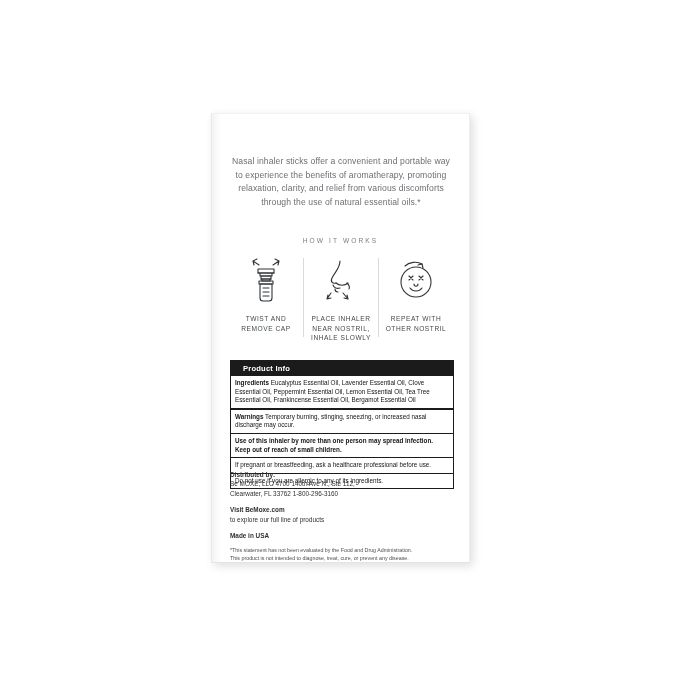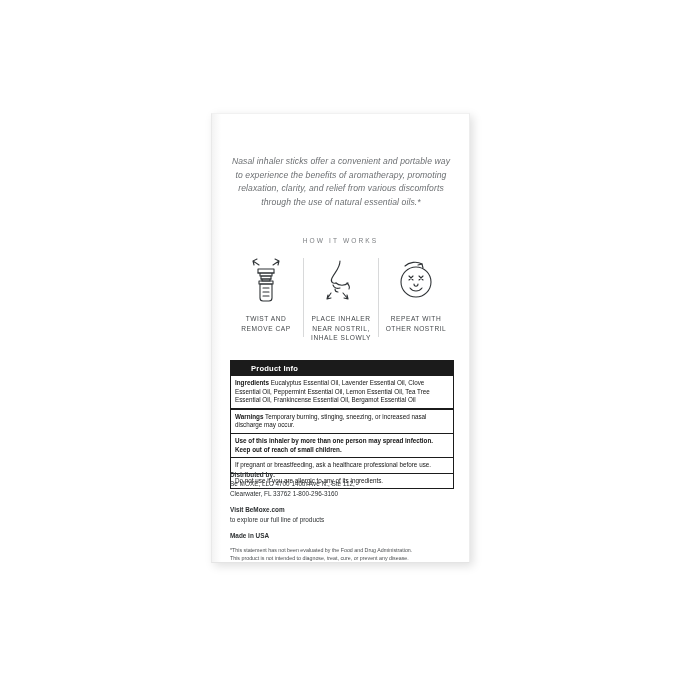--- a/index.html
+++ b/index.html
@@ -47,21 +47,20 @@
   .intro {
     position: absolute;
     left: 19px;
     top: 41px;
     width: 220px;
     text-align: center;
     font-size: 8.6px;
     line-height: 13.5px;
     color: #6c6f72;
     letter-spacing: 0.1px;
-    font-style: italic;
   }
 
   .hiw-title {
     position: absolute;
     left: 0;
     top: 123px;
     width: 257px;
     text-align: center;
     font-size: 6.6px;
     letter-spacing: 2.1px;
@@ -111,21 +110,21 @@
     left: 18px;
     top: 246px;
     width: 222px;
     border: 1px solid #1b1b1b;
   }
   .pinfo-header {
     background: #1b1b1b;
     color: #ffffff;
     font-size: 7.6px;
     font-weight: bold;
-    padding: 3px 4px 3px 20px;
+    padding: 3px 4px 3px 12px;
     letter-spacing: 0.2px;
   }
   .pinfo-row {
     border-top: 1px solid #1b1b1b;
     padding: 3px 4px;
     font-size: 6.3px;
     line-height: 8.6px;
     color: #141414;
   }
   .pinfo-row.first { border-top: none; }

